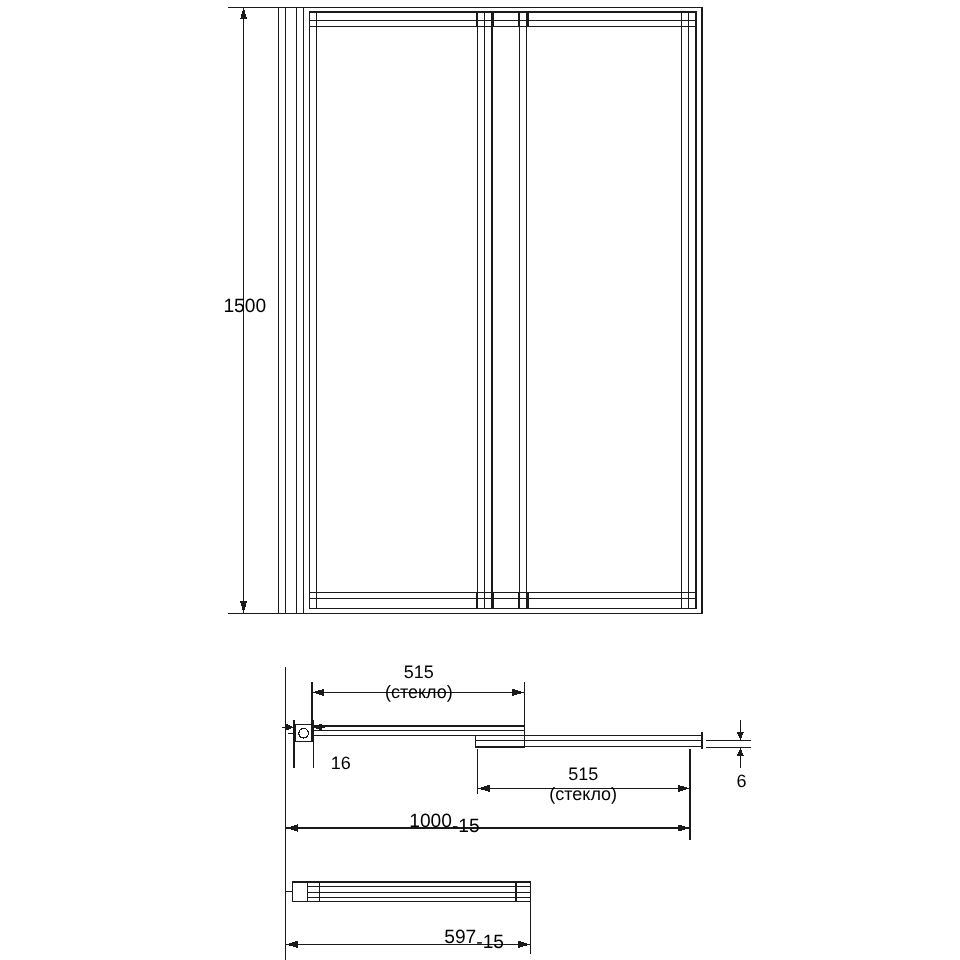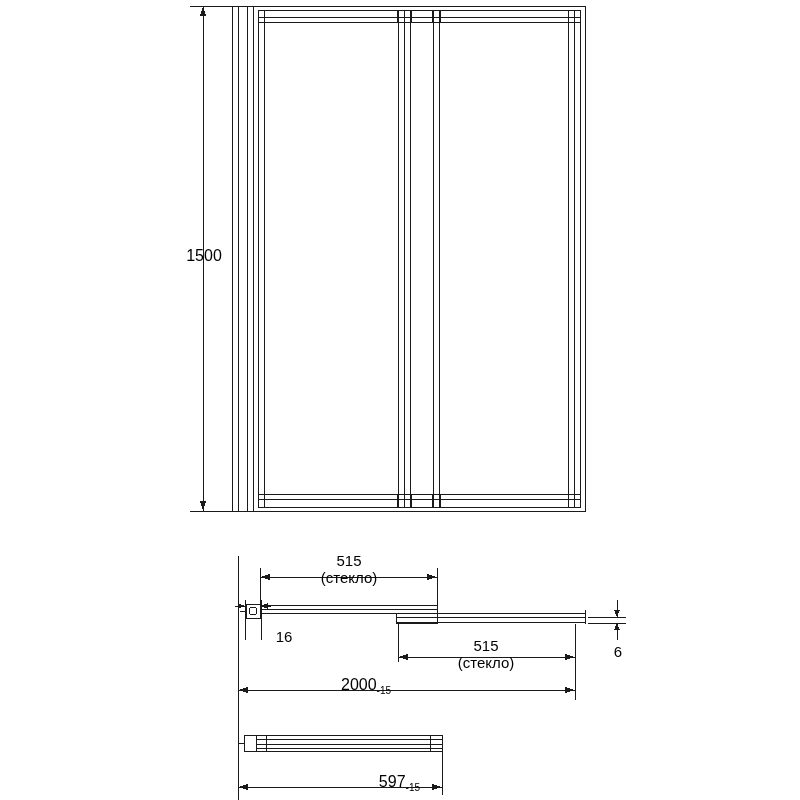--- a/index.html
+++ b/index.html
@@ -32,21 +32,21 @@
     font-size: 15px;
     color: #000000;
     white-space: nowrap;
     line-height: 1.15;
     text-align: center;
   }
   .dim-label.big {
     font-size: 16px;
   }
   .dim-label .sub {
-    font-size: 10px;
+    font-size: 16px;
     vertical-align: sub;
   }
 </style>
 </head>
 <body>
 
 <div id="stage">
 
   <svg class="drawing" viewBox="0 0 800 800">
     <g stroke="#1a1a1a" fill="none" stroke-width="1" shape-rendering="crispEdges">
@@ -219,20 +219,20 @@
   <div class="dim-label" style="left:440px; top:637px; width:92px;">
     <span>515</span><br>
     <span>(стекло)</span>
   </div>
 
   <div class="dim-label" style="left:238px; top:628px; width:28px;margin-left:32px;">16</div>
 
   <div class="dim-label" style="left:604px; top:643px; width:28px;">6</div>
 
   <div class="dim-label big" style="left:341px; top:676px; width:130px; text-align:left;">
-    <span>2000</span><span class="sub">-15</span>
+    <span>1000</span><span class="sub">-15</span>
   </div>
 
   <div class="dim-label big" style="left:300px; top:773px; width:120px; text-align:right;">
     <span>597</span><span class="sub">-15</span>
   </div>
 
 </div>
 
 </body></html>

